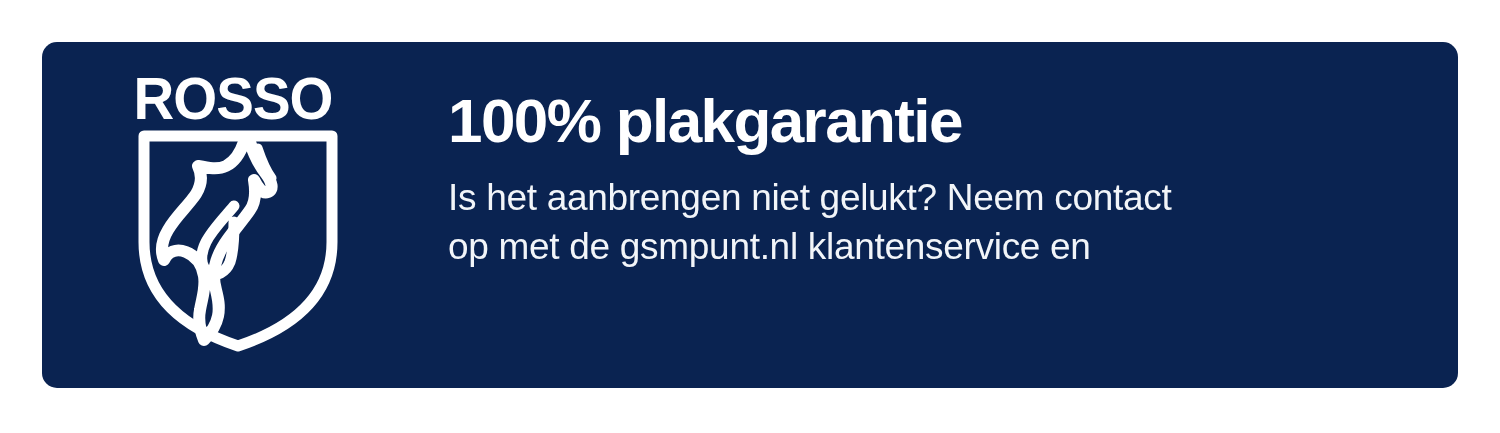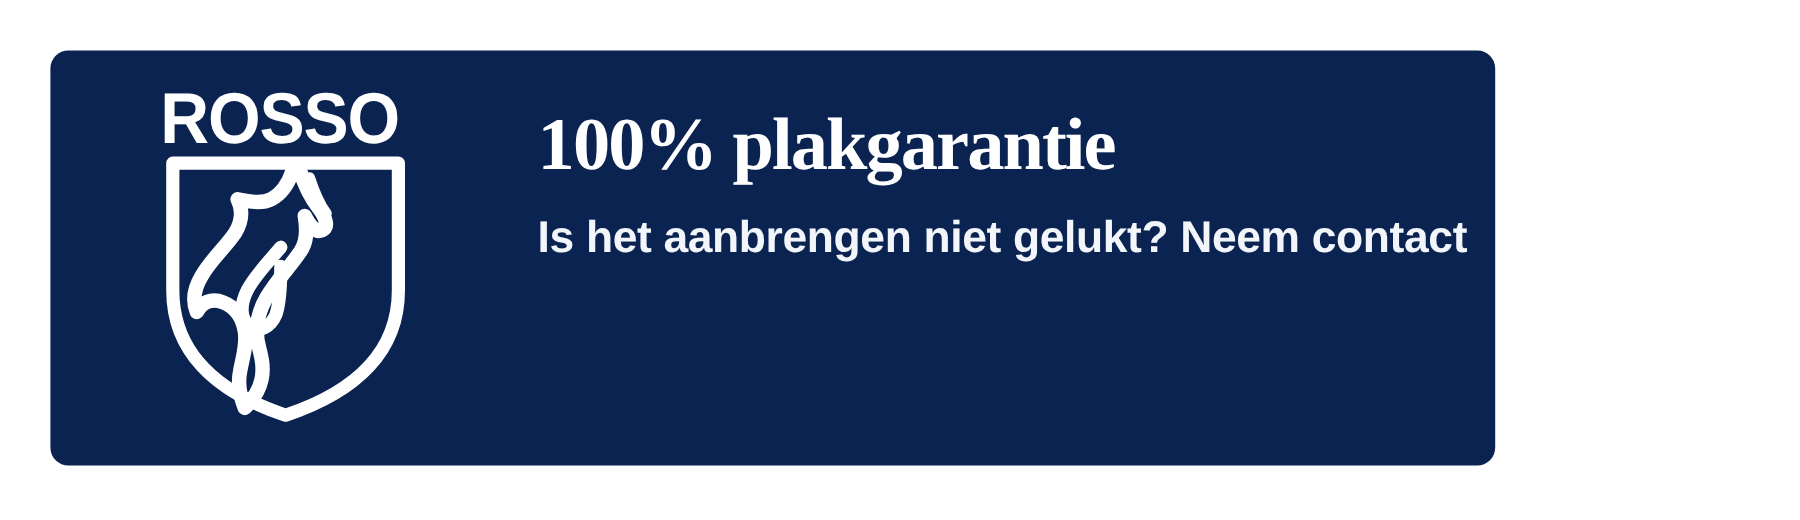--- a/index.html
+++ b/index.html
@@ -19,21 +19,21 @@
     width: 1500px;
     height: 433px;
     background: #ffffff;
   }
 
   
   .banner-card {
     position: absolute;
     left: 42px;
     top: 42px;
-    width: 1204px;
+    width: 1416px;
     height: 346px;
     background: #0a2351;
     border-radius: 15px;
     box-sizing: border-box;
   }
 
   
   .logo-lockup {
     position: absolute;
     left: 90px;          
@@ -70,33 +70,33 @@
   
   .copy-block {
     position: absolute;
     left: 406px;        
     top: 45px;
     width: 960px;
   }
   .headline {
     margin: 0;
     color: #ffffff;
-    font-family: Liberation Serif, serif;
+    font-family: Liberation Sans, sans-serif;
     font-weight: 700;
     font-size: 62px;
     line-height: 68px;
     letter-spacing: -1.6px;
     white-space: nowrap;
   }
   .body-copy {
     margin: 0;
     padding-top: 18px;
     color: #f2f5f9;
     font-family: "Liberation Sans", sans-serif;
-    font-weight: 700;
+    font-weight: 400;
     font-size: 37px;
     line-height: 49px;
     letter-spacing: -0.3px;
   }
   .body-copy .copy-line { display: block; white-space: nowrap; }
 </style>
 </head>
 <body>
 
 <div class="stage">
@@ -141,17 +141,18 @@
           <path d="M120 18 C124 30 128 40 134 48" fill="none" stroke="#ffffff" stroke-width="9" stroke-linecap="round"></path>
         </svg>
       </div>
     </div>
 
     <div class="copy-block">
       <h1 class="headline">100% plakgarantie</h1>
 
       <p class="body-copy">
         <span class="copy-line">Is het aanbrengen niet gelukt? Neem contact</span>
+        <span class="copy-line">op met de gsmpunt.nl klantenservice en</span>
       </p>
     </div>
 
   </div>
 </div>
 
 </body></html>

